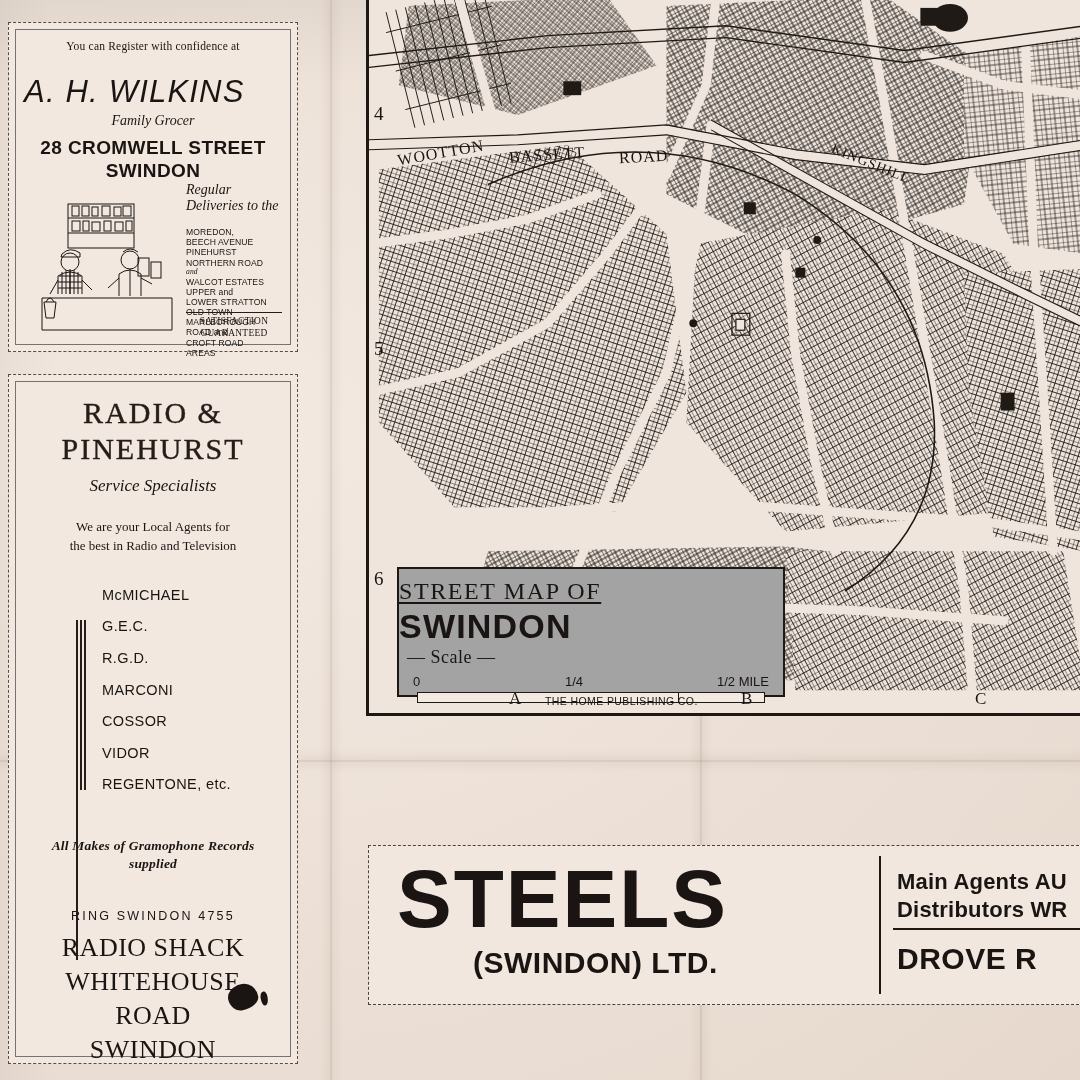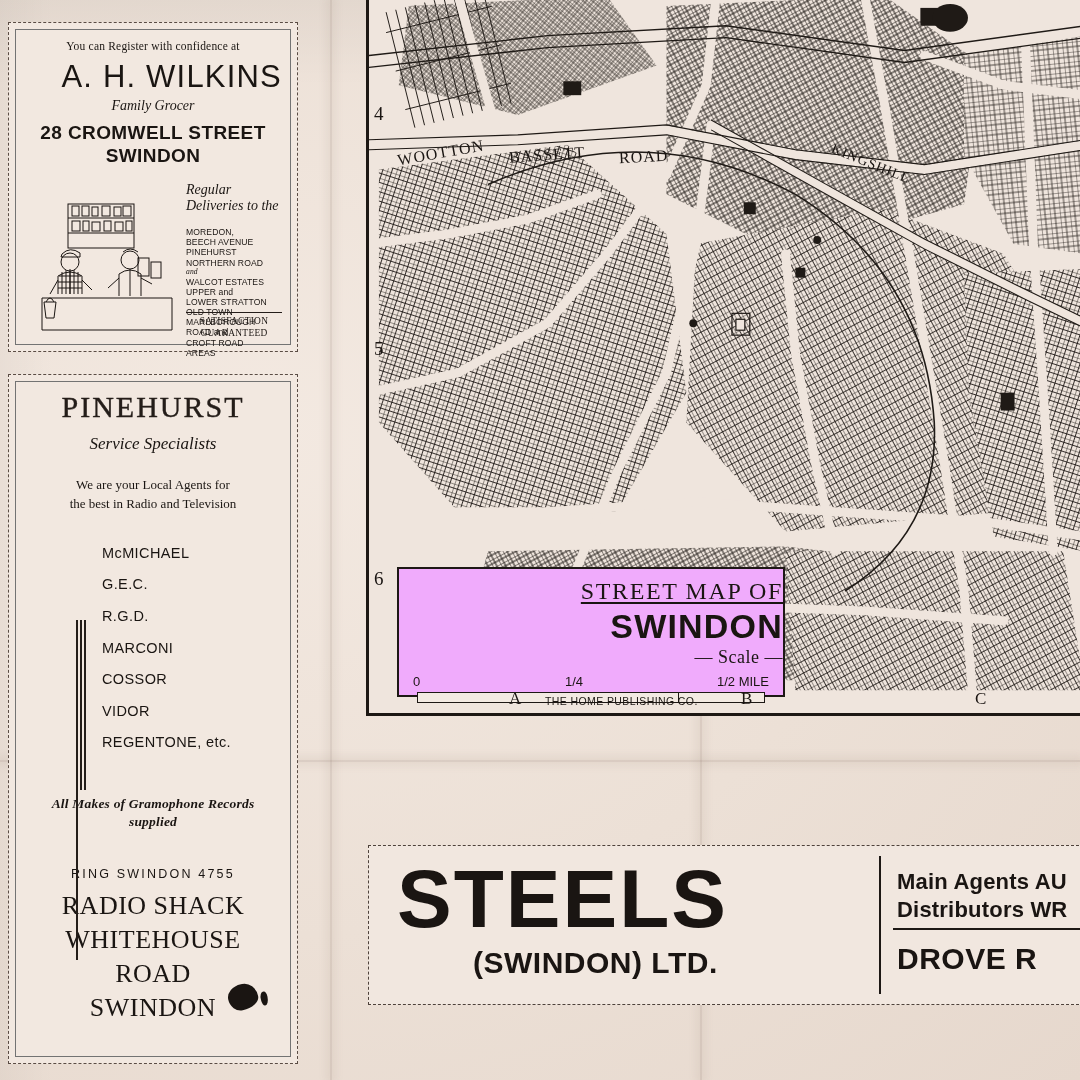--- a/index.html
+++ b/index.html
@@ -55,23 +55,24 @@
     font-family: "Liberation Serif", serif;
     font-size: 11.5px;
     text-align: center;
     letter-spacing: .2px;
     margin-top: 4px;
   }
   .wk-name {
     font-family: "Liberation Sans", sans-serif;
     font-size: 31px;
     font-weight: 400;
-    text-align: right;
+    text-align: left;
     letter-spacing: 1.2px;
-    margin-top: 7px;
+    margin-top: 22px;
+    font-style: italic;
   }
   .wk-sub {
     font-family: "Liberation Serif", serif;
     font-style: italic;
     font-size: 14px;
     text-align: center;
     margin-top: 3px;
   }
   .wk-addr {
     font-family: "Liberation Sans", sans-serif;
@@ -239,24 +240,24 @@
     color: #1a1512;
   }
 
   
   #title-block {
     position: absolute;
     left: 28px;
     bottom: 16px;
     width: 388px;
     height: 130px;
-    background: #f0abfc;
+    background: #a3a3a3;
     border: 2px solid #1d1814;
     box-sizing: border-box;
-    text-align: right;
+    text-align: left;
   }
   .tb-line1 {
     font-family: "Liberation Serif", serif;
     font-size: 24px;
     letter-spacing: 1.6px;
     margin-top: 9px;
     text-decoration: underline;
     text-underline-offset: 3px;
   }
   .tb-city {
@@ -264,20 +265,21 @@
     font-weight: 700;
     font-size: 34px;
     letter-spacing: 1.2px;
     margin-top: 2px;
   }
   .tb-scale {
     font-family: "Liberation Serif", serif;
     font-size: 18px;
     margin-top: 1px;
     letter-spacing: .5px;
+    padding-left: 8px;
   }
   .tb-scalenums {
     position: relative;
     height: 16px;
     margin: 6px 14px 0 14px;
     font-family: "Liberation Sans", sans-serif;
     font-size: 13px;
   }
   .tb-scalenums span { position: absolute; top: 0; }
   .scale-bar {
@@ -473,20 +475,21 @@
 
           <path d="M22 100 L34 100 L32 116 L24 116 Z"></path>
           <path d="M24 100 Q28 92 32 100"></path>
         </g>
       </svg>
     </div>
   </div>
 
   <div class="ad-box" id="ad-radio">
     <div class="ad-inner">
+      <div class="rd-title">RADIO &amp;</div>
       <div class="rd-title" style="margin-top:2px;">PINEHURST</div>
       <div class="rd-sub">Service Specialists</div>
 
       <div class="rd-blurb">
         <div>We are your Local Agents for</div>
         <div>the best in Radio and Television</div>
       </div>
 
       <div class="rd-bars">
         <i></i>

